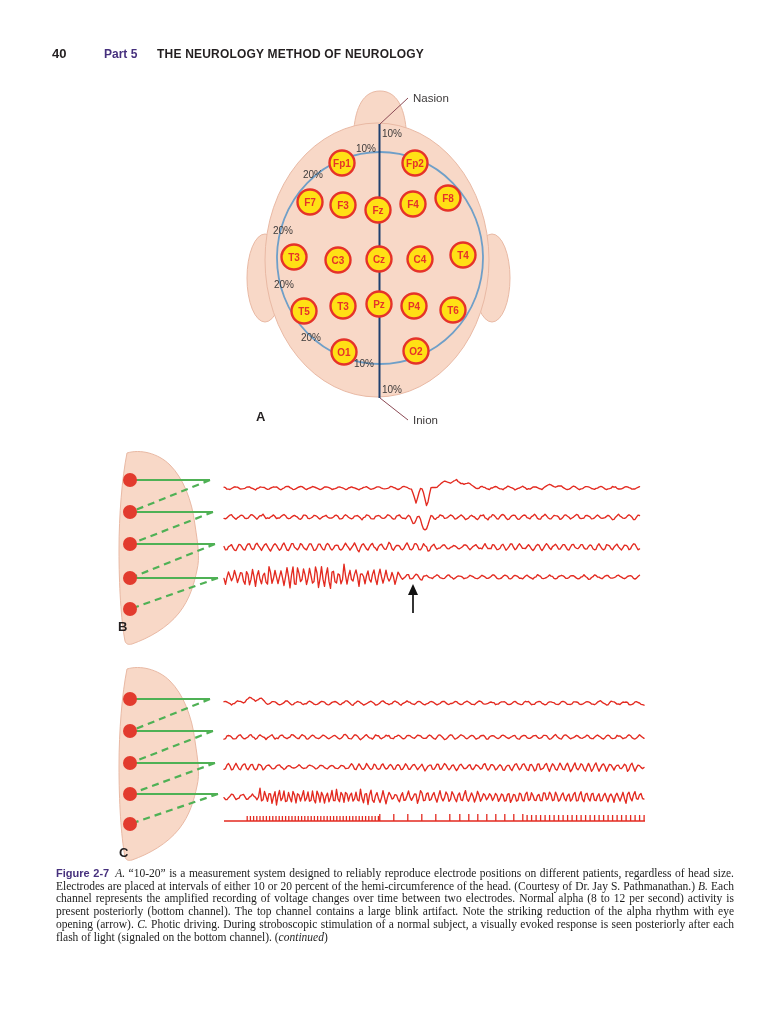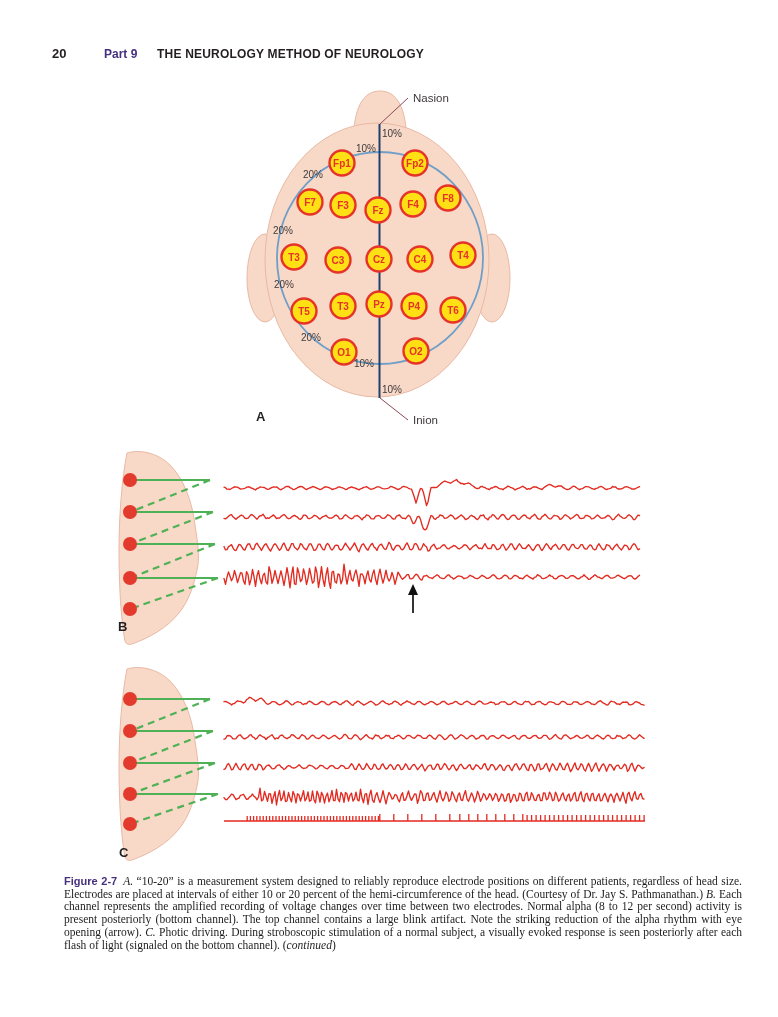--- a/index.html
+++ b/index.html
@@ -7,33 +7,33 @@
        font-family:"Liberation Sans",sans-serif;}
   .hdr{position:absolute;top:46px;left:0;width:778px;height:18px;}
   .hdr .pn{position:absolute;left:52px;top:0;font-size:13px;font-weight:bold;}
   .hdr .part{position:absolute;left:104px;top:1px;font-size:12px;font-weight:bold;}
   .hdr .title{position:absolute;left:157px;top:1px;font-size:12px;font-weight:bold;letter-spacing:.2px;}
   .seclabel{position:absolute;font-size:13px;font-weight:bold;color:#231f20;}
   #lblA{left:256px;top:409px;}
   #lblB{left:118px;top:619px;}
   #lblC{left:119px;top:845px;}
   #figsvg{position:absolute;left:0;top:0;}
-  .caption{position:absolute;left:52px;top:863px;width:678px;margin:12px;
+  .caption{position:absolute;left:52px;top:863px;width:678px;margin:4px;
            font-family:"Liberation Serif",serif;font-size:11.5px;line-height:12.7px;
            color:#1c1c1c;text-align:justify;}
   .caption .figlabel{font-family:"Liberation Sans",sans-serif;font-weight:bold;
            font-size:11px;padding-right:6px;}
   .caption i{font-style:italic;}
 </style>
 </head>
 <body>
 
 <header class="hdr">
-  <span class="pn" style="color: rgb(35, 31, 32);">20</span>
-  <span class="part" style="color: rgb(70, 48, 125);">Part 9</span>
+  <span class="pn" style="color: rgb(35, 31, 32);">40</span>
+  <span class="part" style="color: rgb(70, 48, 125);">Part 5</span>
   <span class="title" style="color: rgb(35, 31, 32);">THE NEUROLOGY METHOD OF NEUROLOGY</span>
 </header>
 
 <svg id="figsvg" width="778" height="862" viewBox="0 0 778 862">
     <ellipse cx="265" cy="278" rx="18" ry="44" fill="#f8d8c7" stroke="#e9b9a4" stroke-width="1"></ellipse>
     <ellipse cx="492" cy="278" rx="18" ry="44" fill="#f8d8c7" stroke="#e9b9a4" stroke-width="1"></ellipse>
     <path d="M 354,128 C 356,108 363,91 380,91 C 397,91 404,108 406,128 Z" fill="#f8d8c7" stroke="#e9b9a4" stroke-width="1"></path>
     <ellipse cx="377" cy="260" rx="112" ry="137" fill="#f8d8c7" stroke="#e9b9a4" stroke-width="1"></ellipse>
     <ellipse cx="380" cy="258" rx="103" ry="106" fill="none" stroke="#6f9fc8" stroke-width="1.8"></ellipse>
     <line x1="379.5" y1="124" x2="379.5" y2="398" stroke="#1e3f6e" stroke-width="2"></line>

